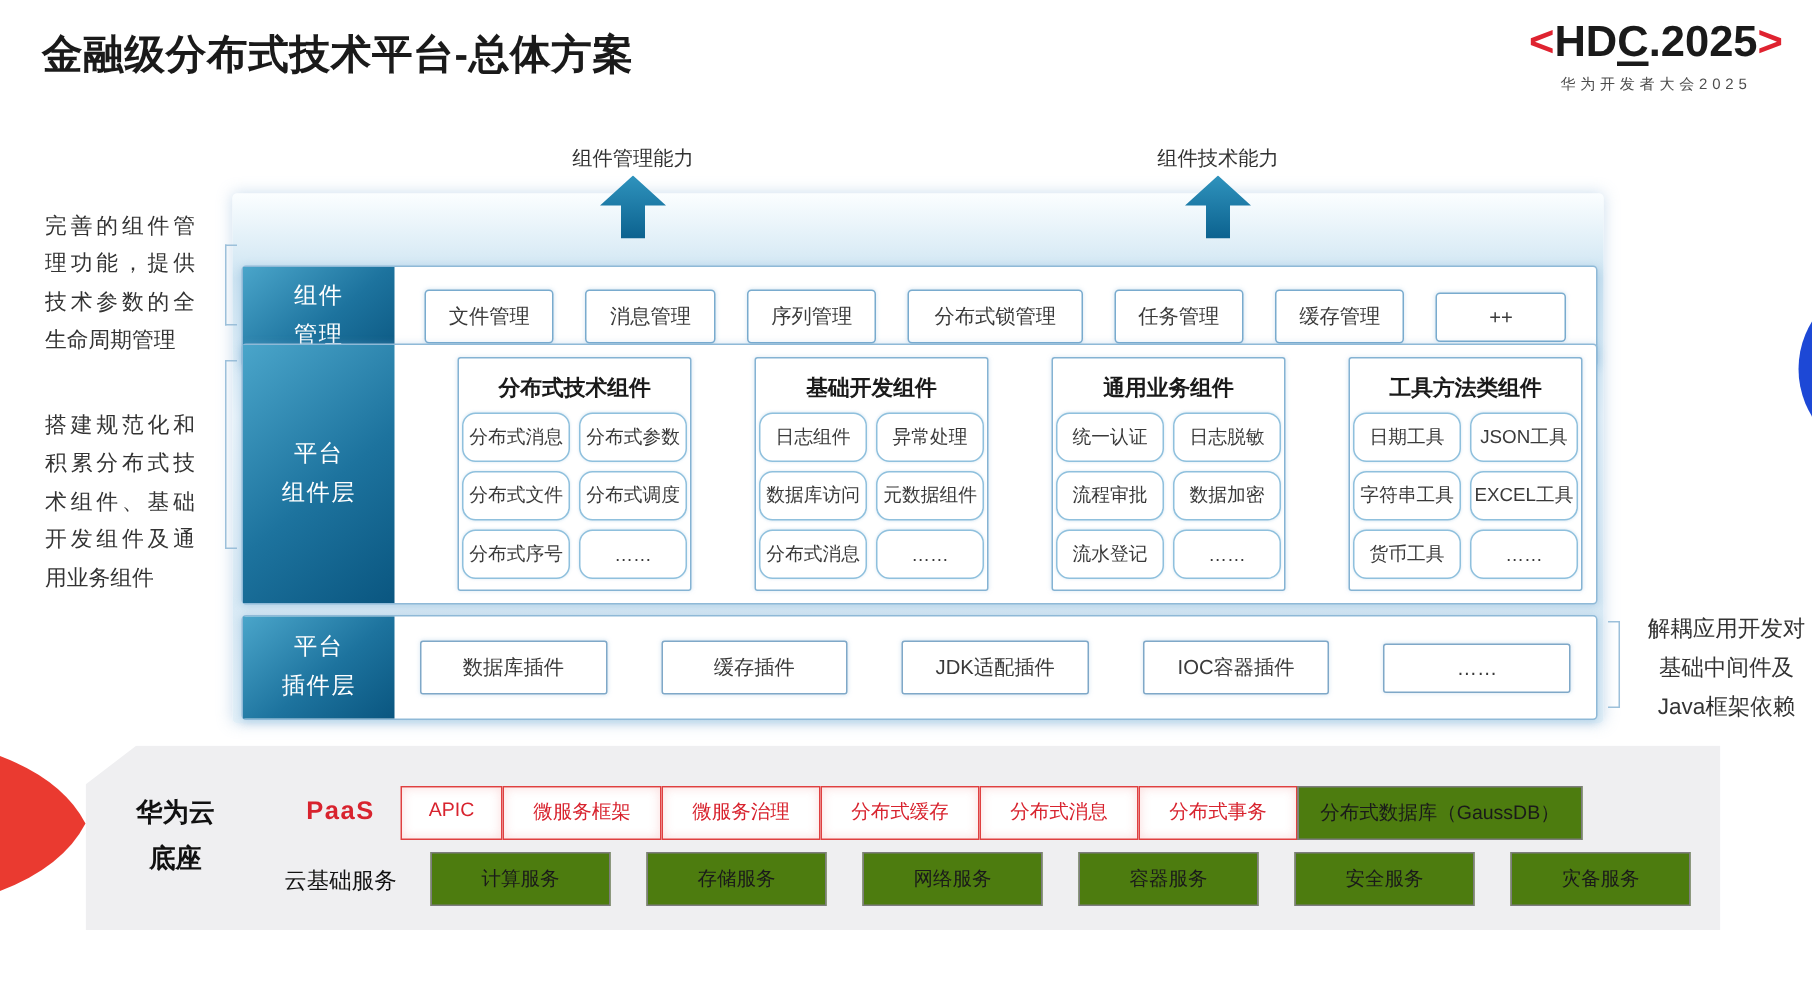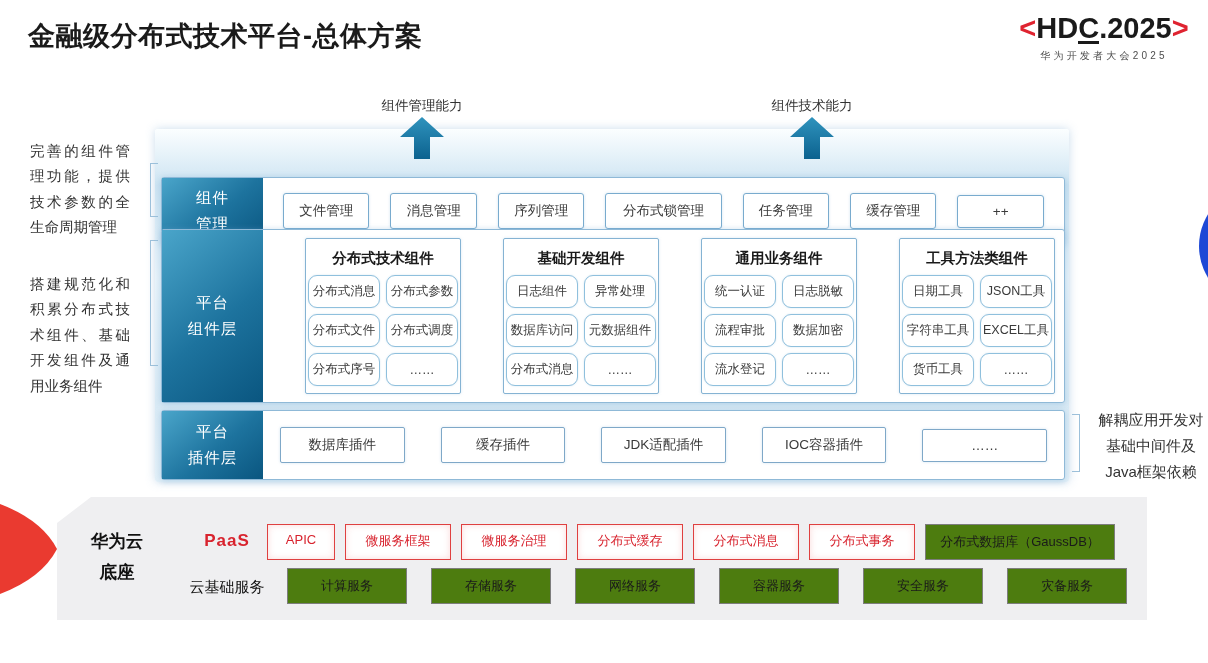--- a/index.html
+++ b/index.html
@@ -62,21 +62,21 @@
 
   
   .platform{position:absolute;left:57px;top:497px;width:1090px;height:123px;background:#efeff1;
             clip-path:polygon(34px 0,100% 0,100% 100%,0 100%,0 26px);}
   .red-fan{position:absolute;left:0;top:502px;width:58px;height:94px;}
   .fnd-label{position:absolute;left:70px;top:526px;width:94px;text-align:center;font-size:17.5px;
              font-weight:bold;color:#111;white-space:pre-line;line-height:1.75;}
   .paas-label{position:absolute;left:186px;top:531px;width:82px;text-align:center;font-size:17px;
               font-weight:bold;color:#d8232e;letter-spacing:1px;}
   .cloud-label{position:absolute;left:178px;top:578px;width:98px;text-align:center;font-size:15px;color:#111;}
-  .paas-row{position:absolute;left:267px;top:524px;display:flex;gap:10px;}
+  .paas-row{position:absolute;left:267px;top:524px;display:flex;}
   .rbox{border:1.5px solid #df4040;color:#d8232e;background:#fff;font-size:13px;text-align:center;
         padding:7px 0;box-shadow:inset 0 0 7px rgba(235,90,90,.22);}
   .gbox{border:1.2px solid #7d7d7d;color:#1a1a1a;background:#4d7c0f;font-size:13px;text-align:center;padding:8px 0;}
   .cloud-row{position:absolute;left:287px;top:568px;display:flex;gap:24px;}
   .cloud-row .gbox{width:118px;}
 
   
   .blue-dot{position:absolute;left:1199px;top:186px;width:120px;height:120px;border-radius:50%;background:#1d48d6;}
 </style>
 </head>

